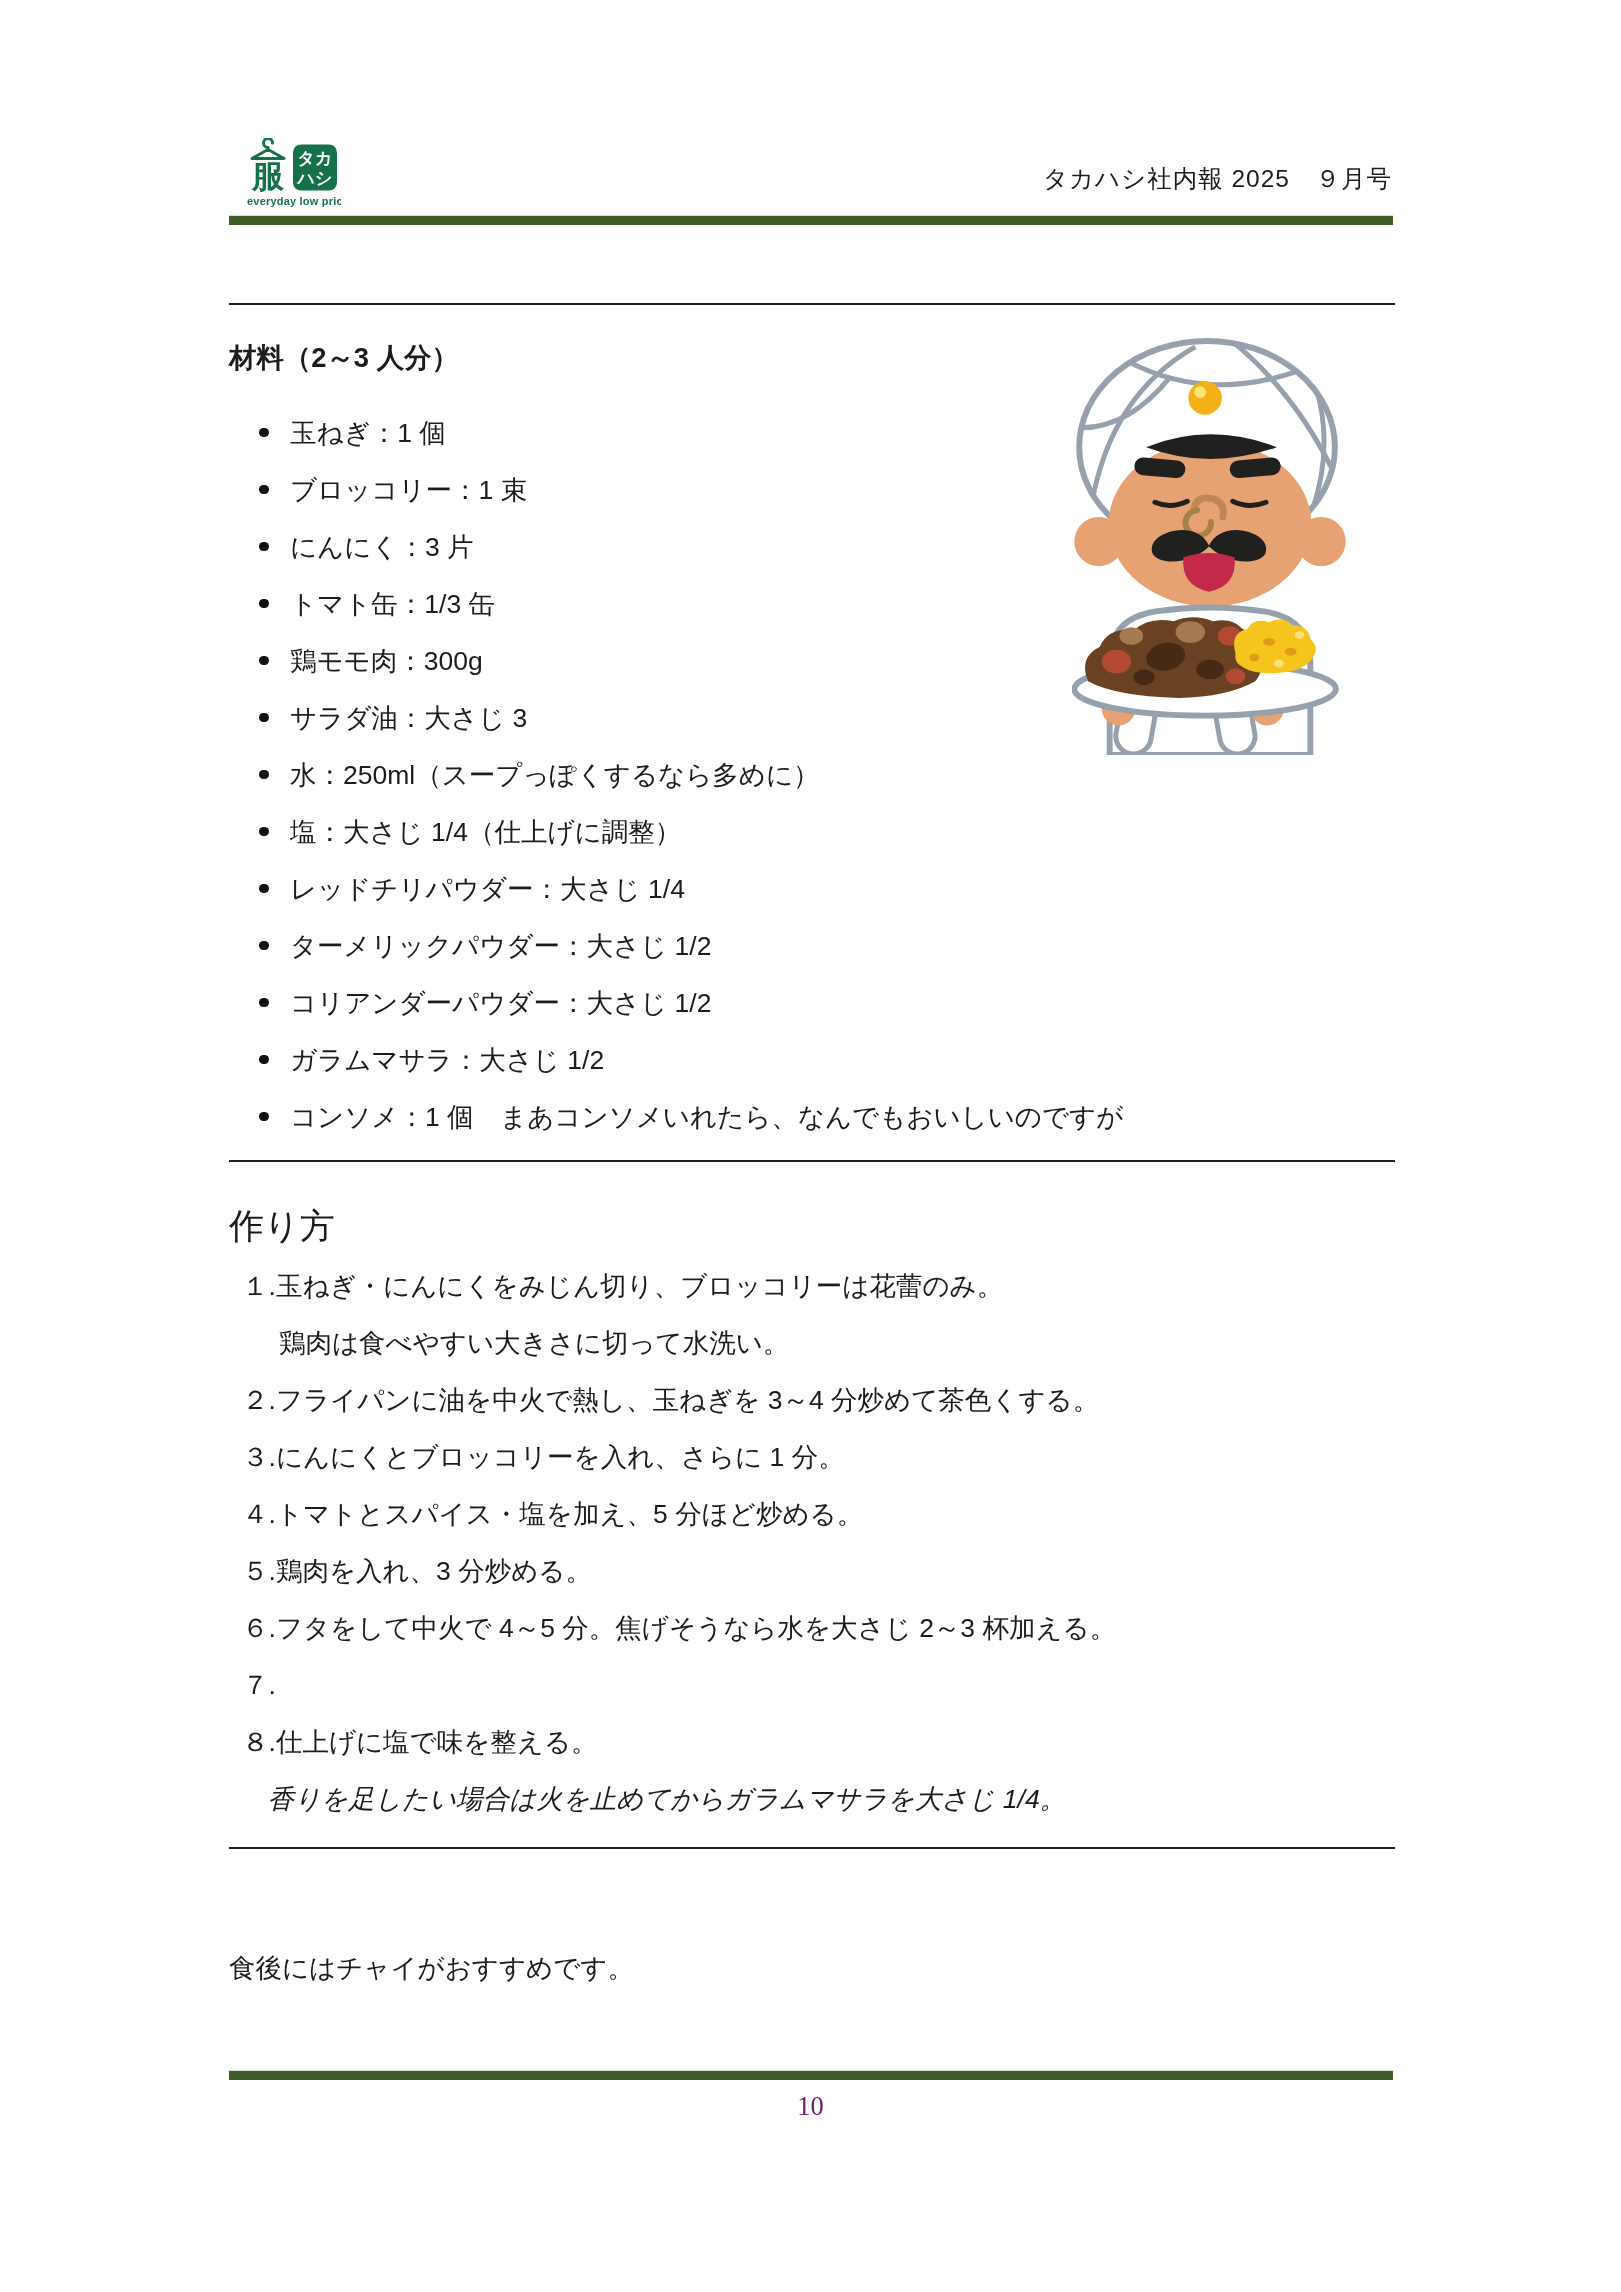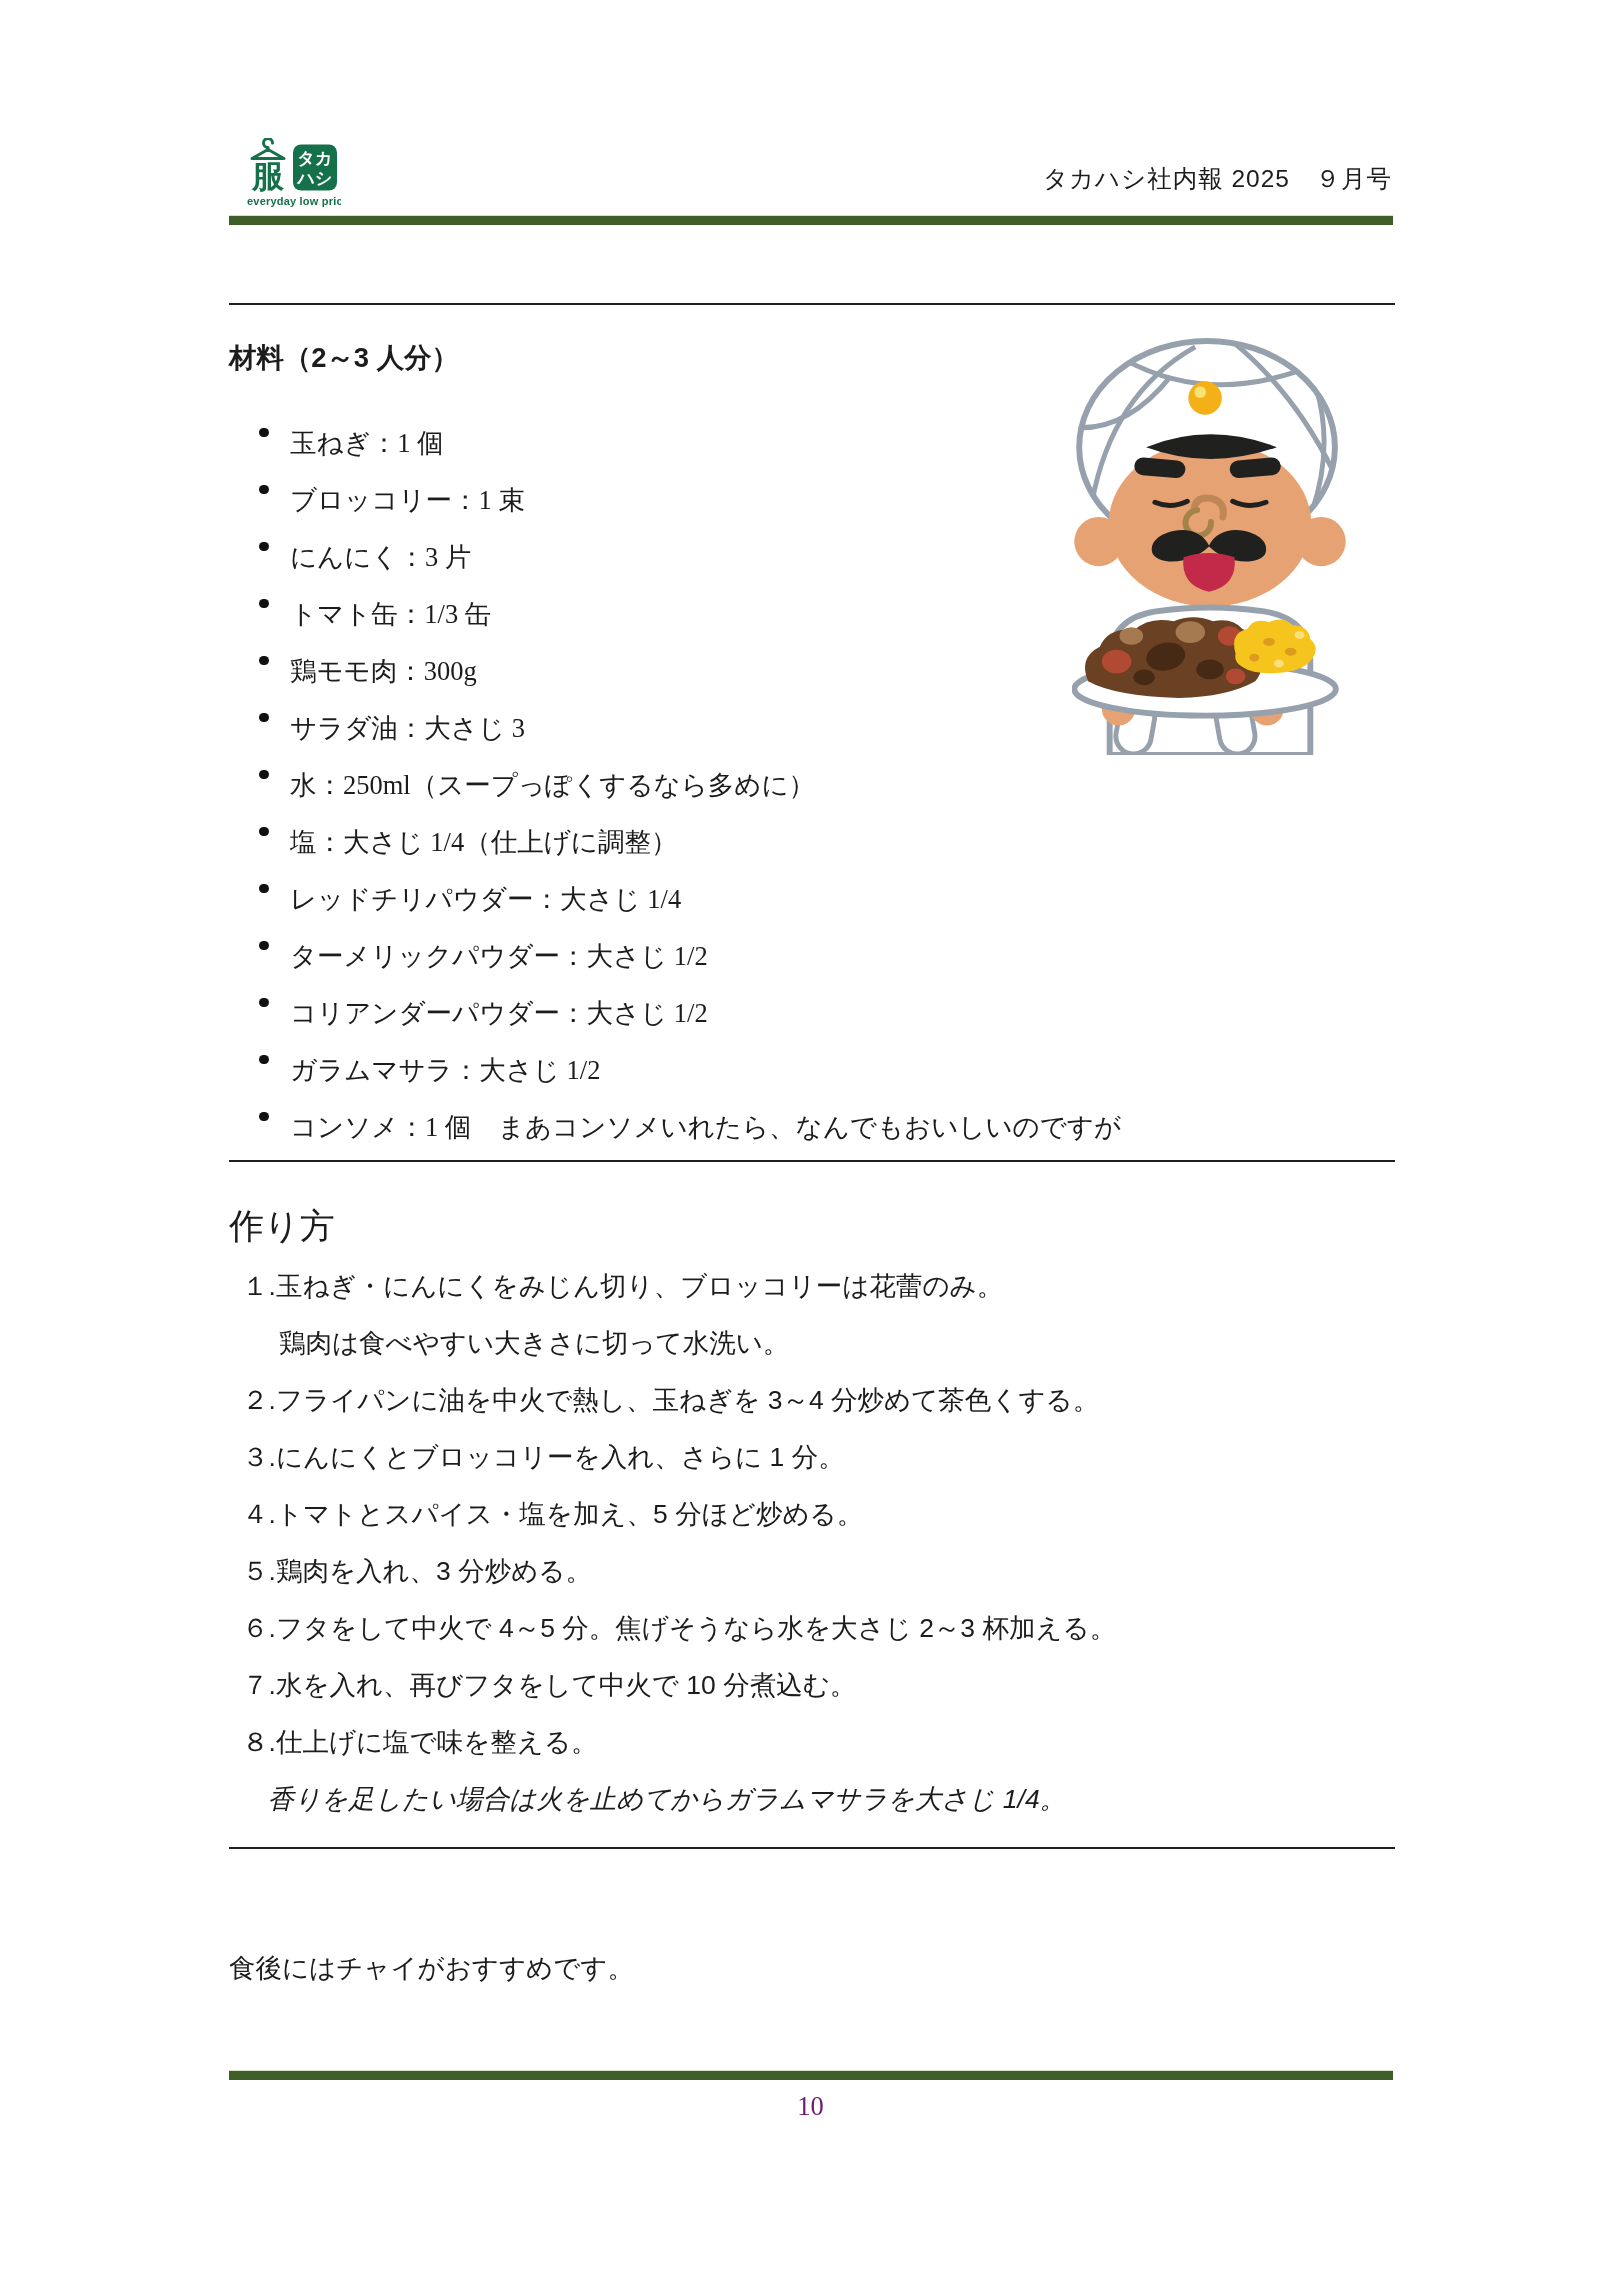--- a/index.html
+++ b/index.html
@@ -39,21 +39,21 @@
   .divider-3 { top: 1847px; }
 
   
   .ing-title {
     position: absolute; left: 229px; top: 340px;
     font-size: 27.4px; font-weight: bold; white-space: nowrap;
   }
   .ing-list { position: absolute; left: 257px; top: 404px; list-style: none; }
   .ing-list li {
     position: relative; height: 57px; padding-left: 33px;
-    display: flex; align-items: flex-end; font-size: 26.5px; white-space: nowrap; font-family: Liberation Serif, serif;
+    display: flex; align-items: center; font-size: 26.5px; white-space: nowrap;
   }
   .ing-list li::before {
     content: ""; position: absolute; left: 2px; top: 23.5px;
     width: 9.8px; height: 9.8px; border-radius: 50%; background: #111;
   }
 
   
   .inst-title {
     position: absolute; left: 229px; top: 1203px;
     font-size: 35px; font-weight: normal; white-space: nowrap;
@@ -247,21 +247,20 @@
     <div class="step-line">
         <span class="step-label">５.</span>
         <span>鶏肉を入れ、3 分炒める。</span>
       </div>
     <div class="step-line">
         <span class="step-label">６.</span>
         <span>フタをして中火で 4～5 分。焦げそうなら水を大さじ 2～3 杯加える。</span>
       </div>
     <div class="step-line">
         <span class="step-label">７.</span>
-        <span>水を入れ、再びフタをして中火で 10 分煮込む。</span>
       </div>
     <div class="step-line">
         <span class="step-label">８.</span>
         <span>仕上げに塩で味を整える。</span>
       </div>
     <div class="step-line cont-2">
         <span>香りを足したい場合は火を止めてからガラムマサラを大さじ 1/4。</span>
       </div>
   </div>
 

